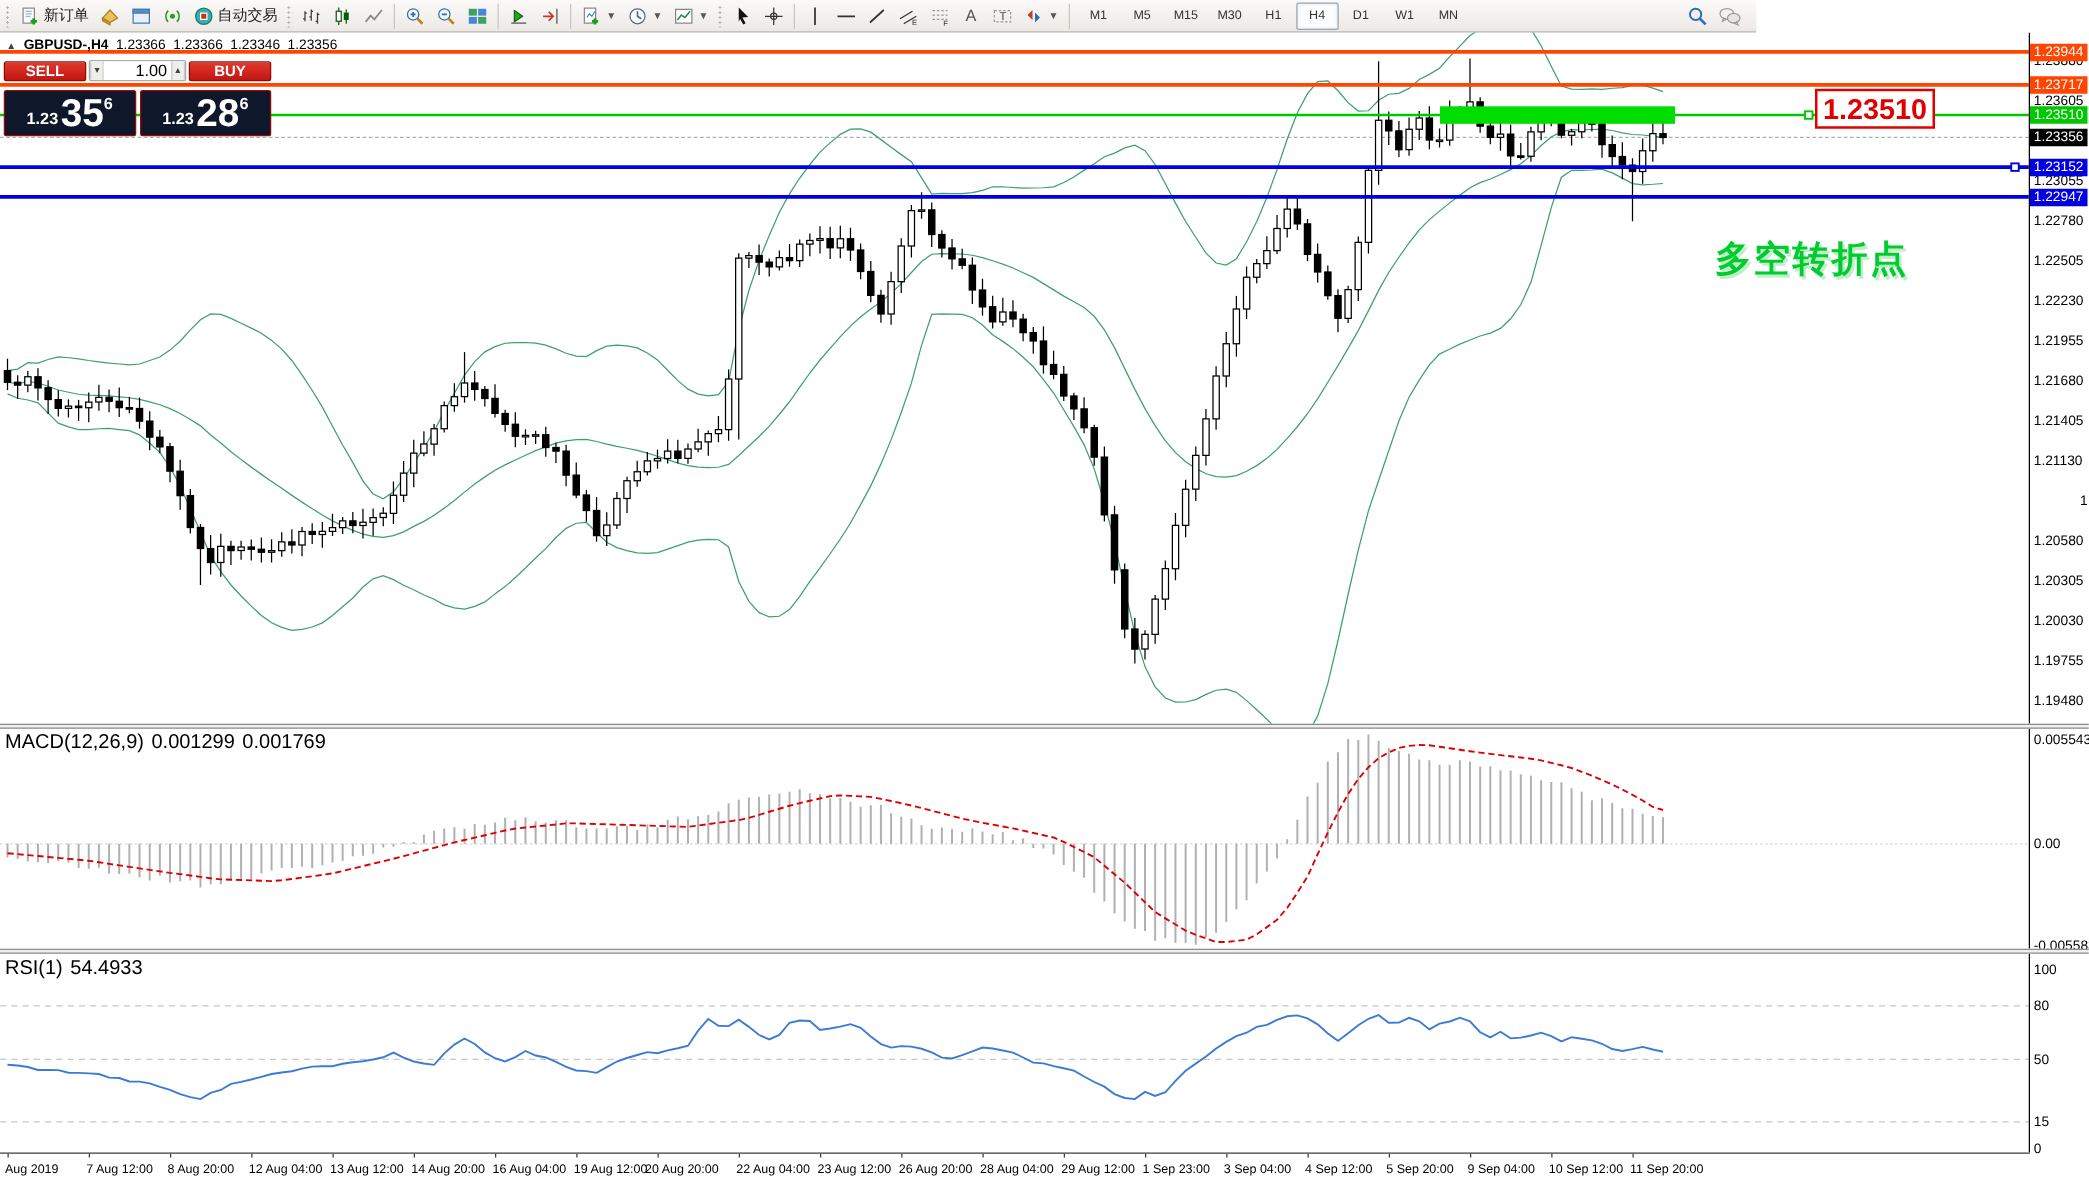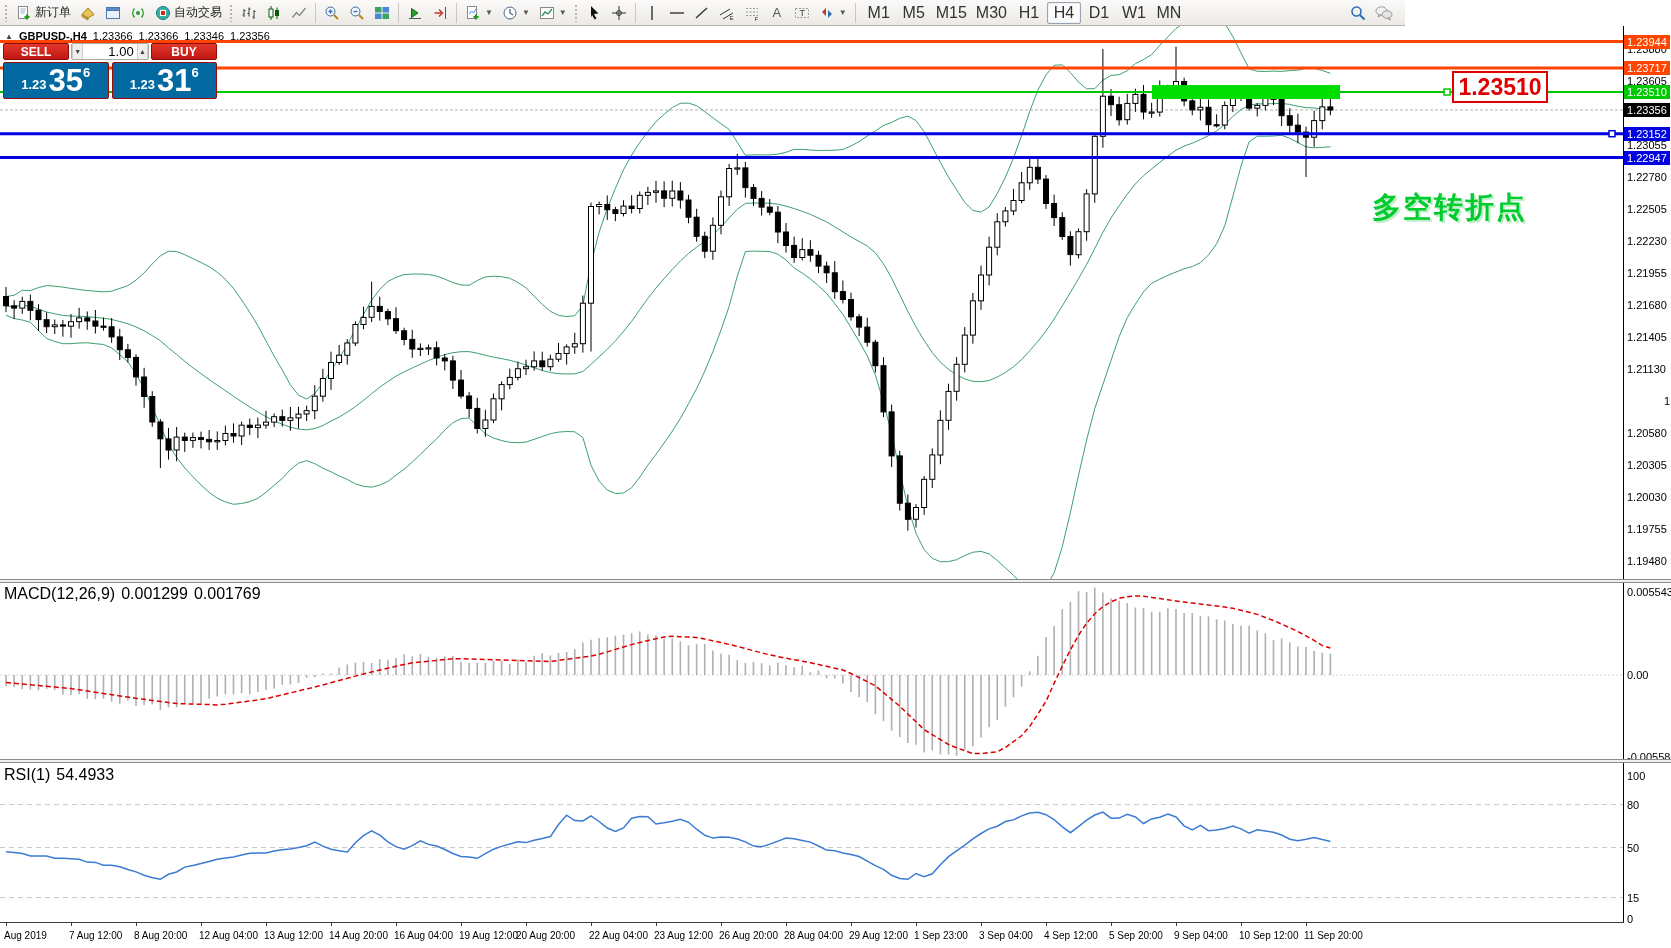--- a/index.html
+++ b/index.html
@@ -11,39 +11,39 @@
     display:flex;align-items:center;padding:0 2px;box-sizing:border-box;gap:1px;}
   .grip{width:5px;height:18px;margin:0 2px;
     background-image:radial-gradient(#b9b6b0 1px,transparent 1.1px);background-size:4px 4px;}
   .tsep{width:1px;height:20px;background:#c9c5bf;margin:0 3px;}
   .tbtn{height:22px;min-width:24px;border:1px solid transparent;background:transparent;
     display:inline-flex;align-items:center;justify-content:center;gap:3px;font-size:12px;color:#222;
     padding:0 3px;border-radius:2px;cursor:default;}
   .tbtn svg{display:block}
   .caret{font-size:8px;color:#555;margin-left:1px}
   .tf-group{display:flex;align-items:center;gap:1px;margin-left:2px}
-  .tf{height:20px;min-width:26px;border:1px solid transparent;font-size:16px;color:#333;
+  .tf{height:20px;min-width:26px;border:1px solid transparent;font-size:10px;color:#333;
     display:inline-flex;align-items:center;justify-content:center;padding:0 3px;border-radius:2px}
   .tf.active{border:1px solid #98a4b2;background:#fcfcfc;box-shadow:inset 0 0 2px #cdd6e0;}
   .spacer{flex:1}
   .glyph{font-size:13px;color:#333;line-height:1}
   
   .titlebar{position:absolute;left:5px;top:30px;font-size:11px;color:#000;z-index:30;display:flex;gap:6px;align-items:center}
   .collapse{font-size:8px;color:#444}
   
   .panel{position:absolute;left:3px;top:43px;width:214px;z-index:40;}
-  .prow{display:flex;gap:2px;height:17px;}
+  .prow{display:flex;gap:2px;height:27px;align-items:center;}
   .obtn{flex:0 0 64px;background:linear-gradient(#e2372c,#c01712);border:1px solid #8f0b08;color:#fff;
     font-weight:bold;font-size:12px;display:flex;align-items:center;justify-content:center;border-radius:2px;}
   .spin{flex:1;background:#fff;border:1px solid #abaaa6;display:flex;align-items:stretch;border-radius:2px;overflow:hidden}
   .spin input{border:0;width:100%;text-align:right;font-size:13px;padding:0 3px;outline:none;font-family:inherit}
   .spbtn{width:15px;background:#f1efec;border-left:1px solid #ccc;border-right:1px solid #ccc;font-size:7px;color:#444;
     display:flex;align-items:center;justify-content:center}
   .qrow{display:flex;gap:3px;margin-top:2px;height:37px}
-  .quote{flex:1;background:#0369a1;border:1px solid #9c0a08;border-radius:2px;color:#fff;
+  .quote{flex:1;background:#0f172a;border:1px solid #9c0a08;border-radius:2px;color:#fff;
     display:flex;align-items:flex-end;justify-content:center;padding:1px 4px 2px;}
   .q-small{font-size:13px;font-weight:bold;margin:0 2px 4px 0}
   .q-big{font-size:31px;font-weight:bold;line-height:30px}
   .q-sup{font-size:13px;font-weight:bold;align-self:flex-start;margin-top:1px}
   
   .pricetag{position:absolute;left:1452px;top:71px;width:92px;height:28px;z-index:25;background:#fff;
     border:2px solid #e00000;color:#e00000;font-size:23px;font-weight:bold;display:flex;align-items:center;justify-content:center;}
   .note{position:absolute;left:1372px;top:188px;z-index:25;font-size:29px;font-weight:bold;color:#00cc2e;
     text-shadow:2px 2px 0 #bfeec9;letter-spacing:2px;}
   
@@ -340,21 +340,21 @@
     <div class="obtn">BUY</div>
   </div>
   <div class="qrow">
     <div class="quote">
       <span class="q-small">1.23</span>
       <span class="q-big">35</span>
       <span class="q-sup">6</span>
     </div>
     <div class="quote">
       <span class="q-small">1.23</span>
-      <span class="q-big">31</span>
+      <span class="q-big">28</span>
       <span class="q-sup">6</span>
     </div>
   </div>
 </div>
 
 <div class="pricetag">1.23510</div>
 <div class="note cjk">多空转折点</div>
 
 <svg class="pane" id="main-svg" style="top:26px" width="1624" height="553">
     <line x1="0" y1="83.97263999999896" x2="1623" y2="83.97263999999896" stroke="#b0b0b0" stroke-width="1" stroke-dasharray="3 2"></line>

